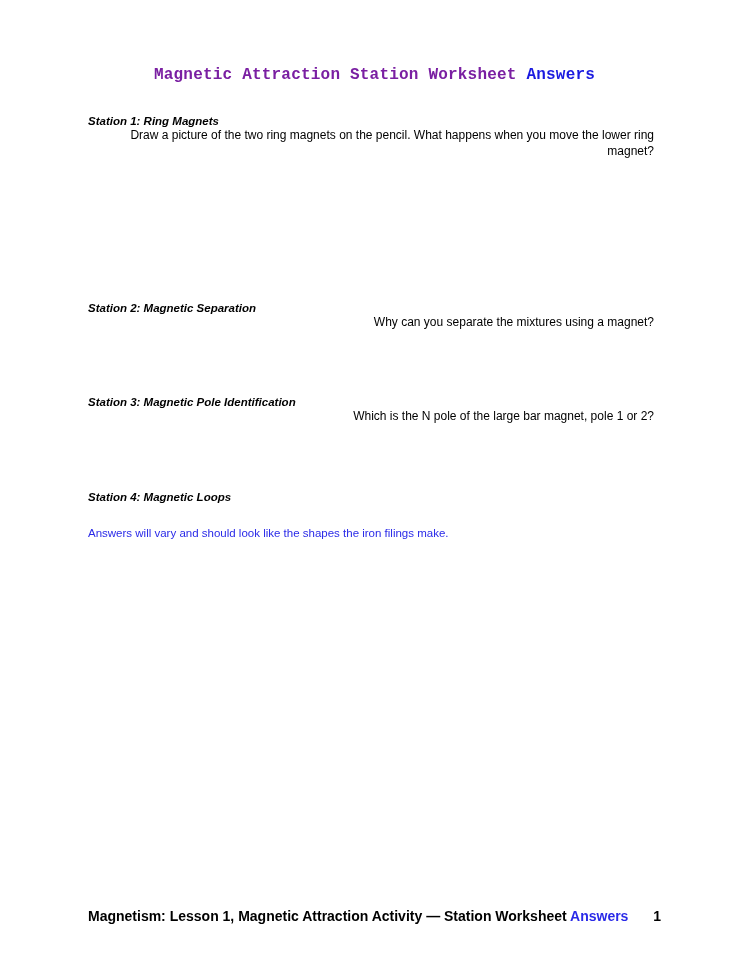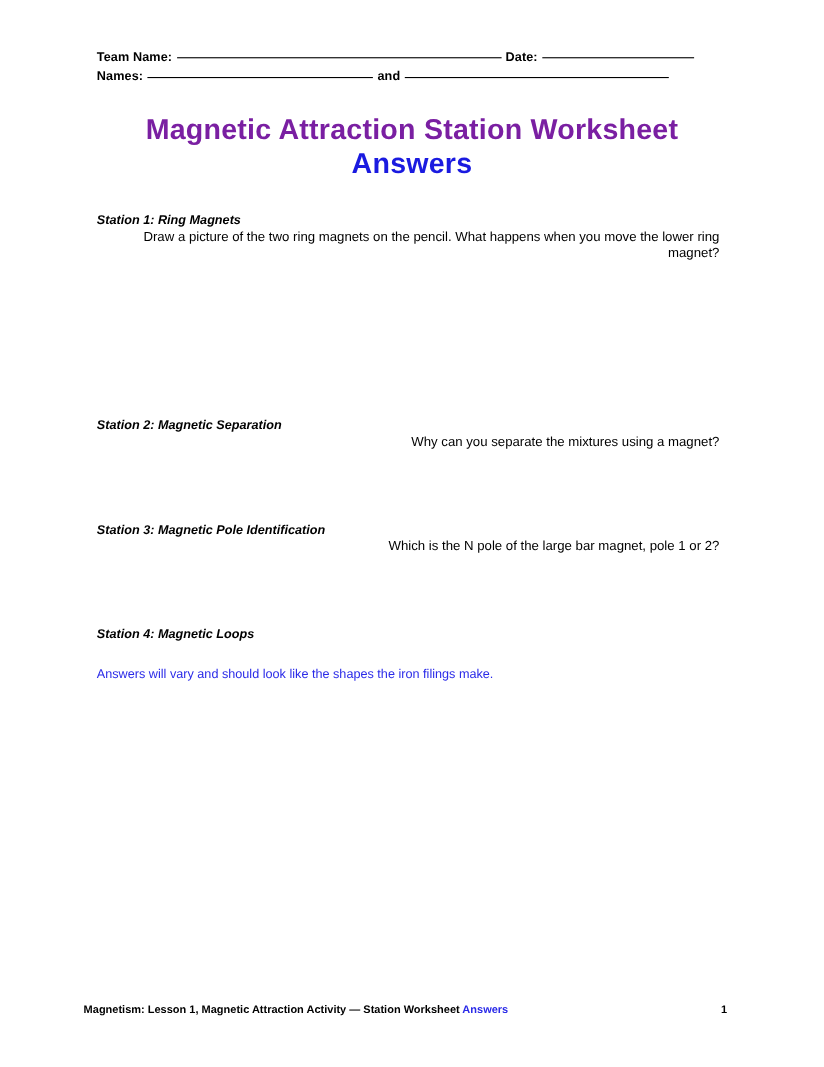--- a/index.html
+++ b/index.html
@@ -46,22 +46,22 @@
   }
   .rule.team { width: 295px; }
   .rule.date { width: 138px; }
   .rule.names1 { width: 205px; }
   .rule.names2 { width: 240px; }
 
   
   .doc-title {
     text-align: center;
     margin: 22px 0 0 0;
-    font-family: Liberation Sans, sans-serif;
-    font-size: 26px;
+    font-family: Liberation Mono, monospace;
+    font-size: 16px;
     font-weight: bold;
     color: #7a1fa2;
     letter-spacing: 0.2px;
   }
   .doc-title .answers-word {
     color: #1a1ae0;
   }
 
   
   .section { margin-top: 0; }
@@ -90,53 +90,39 @@
   .sp-gap1 { height: 112px; }
   .sp-ans2 { height: 22px; }
   .sp-gap2 { height: 44px; }
   .sp-ans3 { height: 22px; }
   .sp-gap3 { height: 44px; }
   .sp-ans4 { height: 22px; }
 
   
   .footer {
     position: absolute;
-    left: 76px;
+    left: 88px;
     right: 88px;
     bottom: 46px;
     display: flex;
     justify-content: space-between;
     align-items: baseline;
-    font-size: 10px;
+    font-size: 14px;
     font-weight: bold;
   }
   .footer-left .footer-answers {
     color: #2a2ae8;
   }
   .footer-page { font-weight: bold; }
 </style>
 </head>
 <body>
 
 <div class="page">
 
-  <div class="header-block">
-    <div class="header-row">
-      <span class="hdr-label">Team Name:</span>
-      <span class="rule team"></span>
-      <span class="hdr-label">Date:</span>
-      <span class="rule date"></span>
-    </div>
-    <div class="header-row">
-      <span class="hdr-label">Names:</span>
-      <span class="rule names1"></span>
-      <span class="hdr-label">and</span>
-      <span class="rule names2"></span>
-    </div>
-  </div>
 
   <h1 class="doc-title">
     <span>Magnetic Attraction Station Worksheet </span><span class="answers-word">Answers</span>
   </h1>
 
   <div class="sp-1"></div>
 
   <div class="section">
     <div class="section-heading">Station 1: Ring Magnets</div>
     <div class="section-prompt">Draw a picture of the two ring magnets on the pencil. What happens when you move the lower ring magnet?</div>

